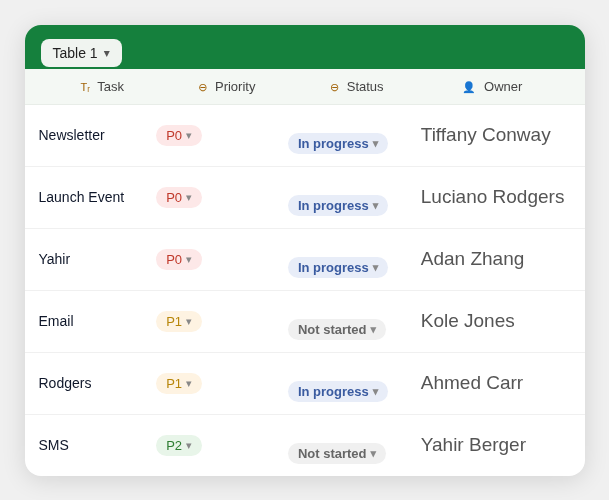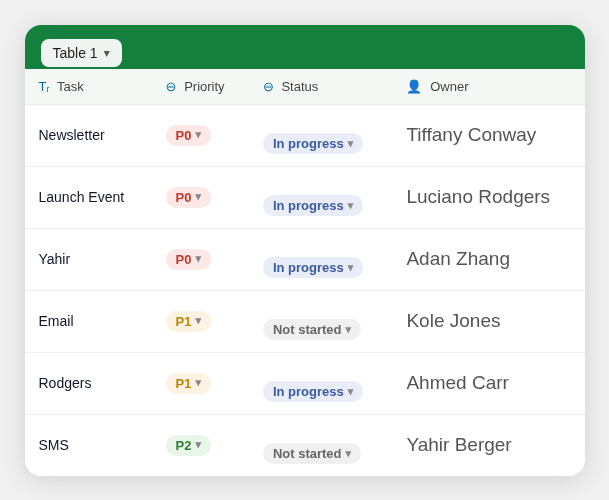--- a/index.html
+++ b/index.html
@@ -66,22 +66,23 @@
       text-align: left;
       font-weight: 500;
       color: #444;
       font-size: 13px;
       border-bottom: 1px solid #e8ede8;
     }
 
     thead th .col-icon {
       display: inline-block;
       margin-right: 4px;
-      color: #0369a1;
-      font-size: 13px;
+      color: #a16207;
+      font-size: 11px;
+      margin-left: 42px;
     }
 
     tbody tr {
       border-bottom: 1px solid #f0f0f0;
     }
 
     tbody tr:last-child {
       border-bottom: none;
     }
 
@@ -91,26 +92,26 @@
       vertical-align: middle;
     }
 
     .task-name {
       font-size: 14px;
       color: #0f172a;
     }
 
     .priority-badge {
       display: inline-flex;
-      align-items: flex-start;
+      align-items: center;
       gap: 4px;
       border-radius: 20px;
       padding: 3px 10px;
       font-size: 13px;
-      font-weight: 700;
+      font-weight: 400;
       cursor: pointer;
     }
 
     .priority-p0 {
       background: #fde8e8;
       color: #c0392b;
     }
 
     .priority-p1 {
       background: #fef3e2;

